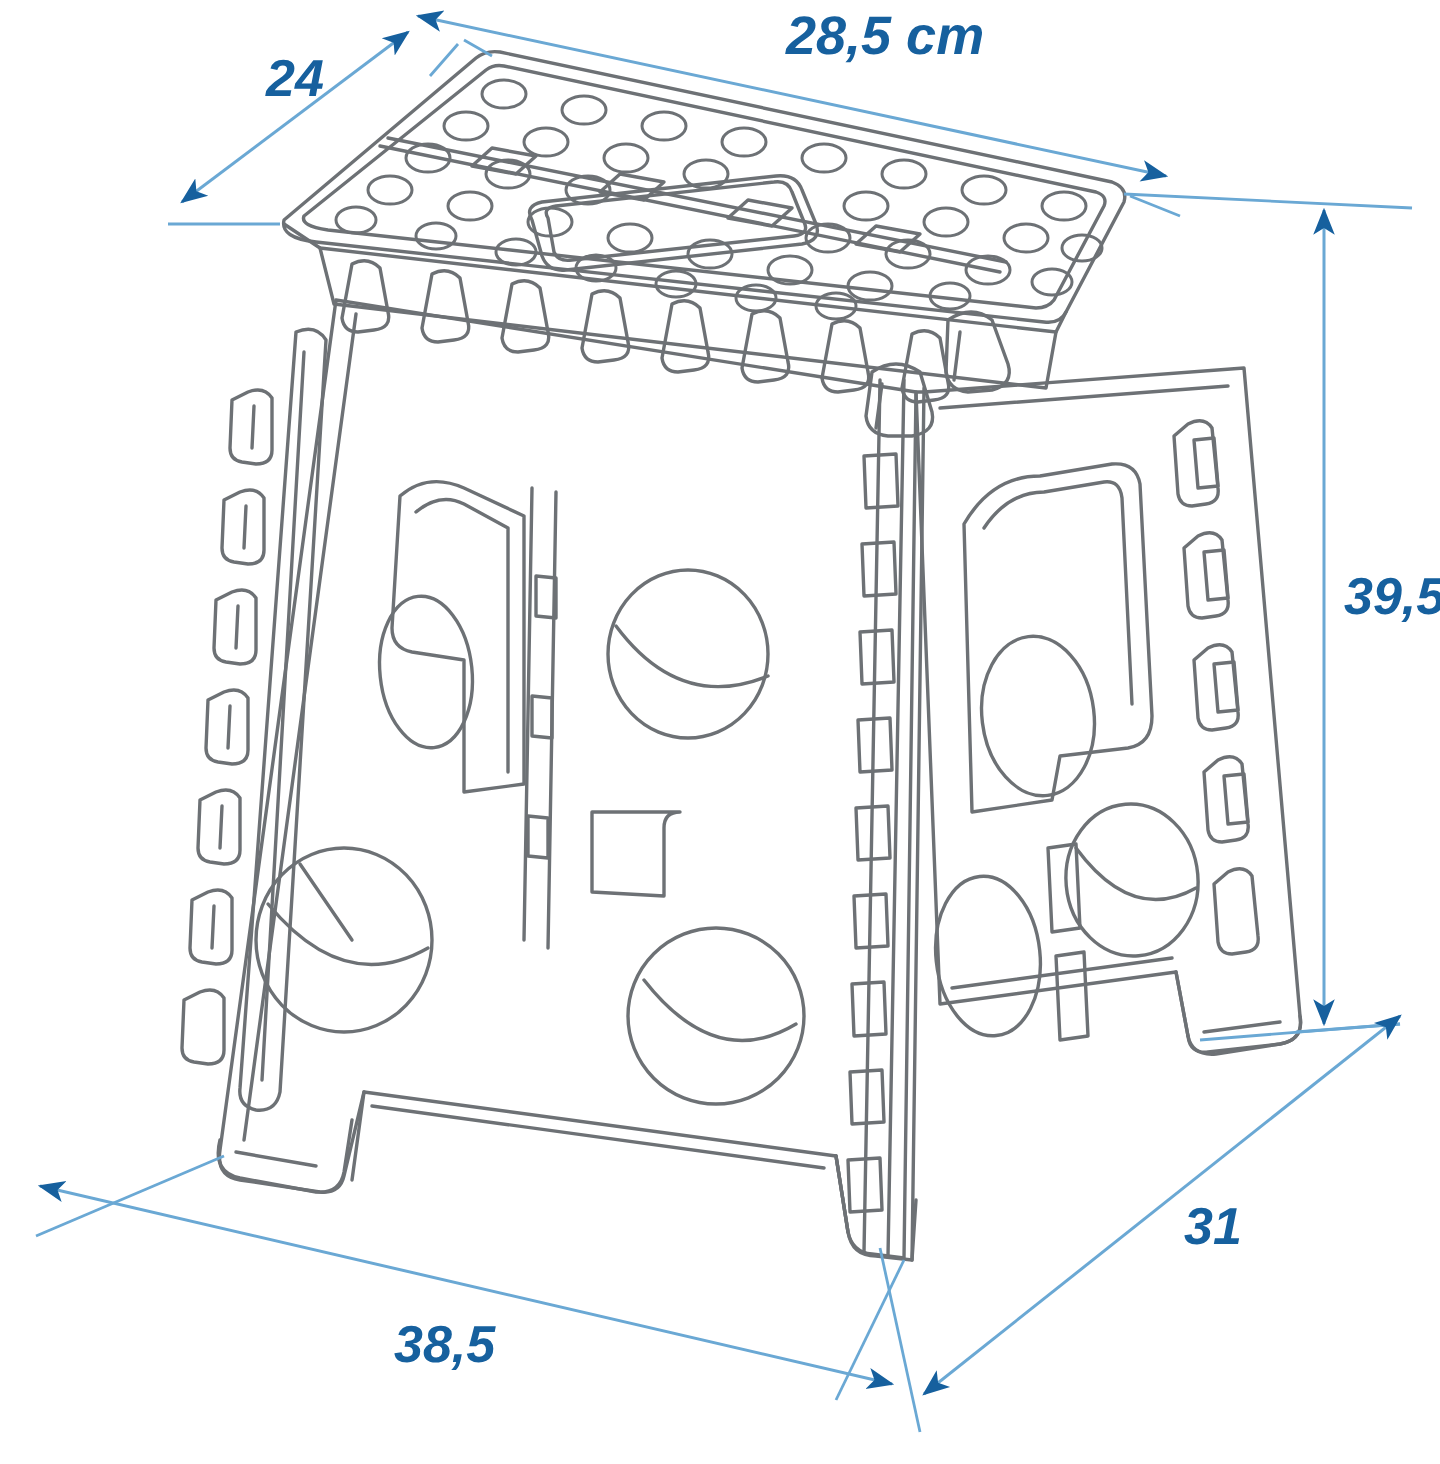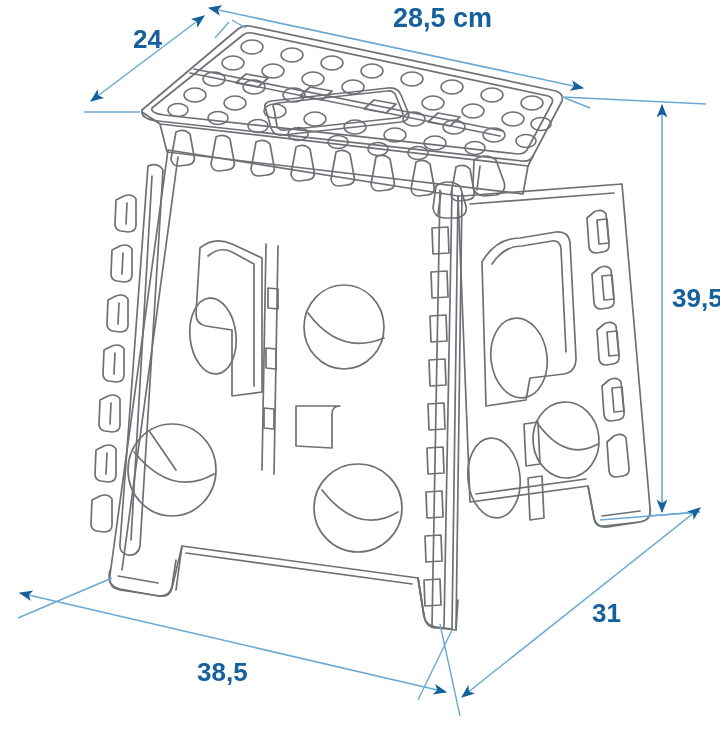--- a/index.html
+++ b/index.html
@@ -14,20 +14,21 @@
     font-family: "Liberation Sans", sans-serif;
     overflow: hidden;
     position: relative;
   }
   #drawing-root {
     position: absolute;
     top: 0;
     left: 0;
     width: 720px;
     height: 732px;
+    font-style: italic;
   }
   svg.tech-drawing {
     display: block;
     width: 720px;
     height: 732px;
   }
   .dim-label {
     font-family: "Liberation Sans", sans-serif;
     font-weight: bold;
     font-size: 26px;

